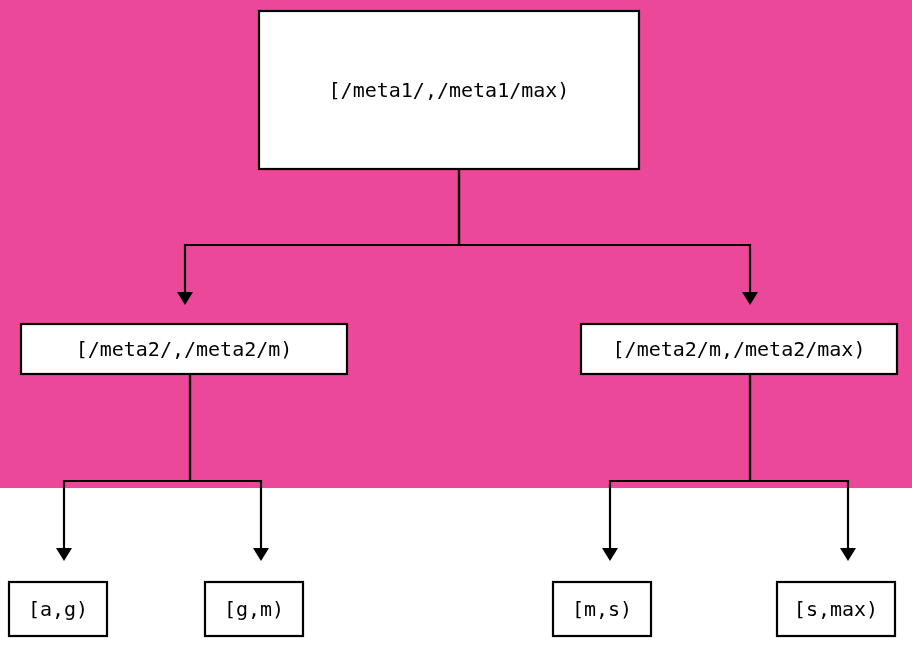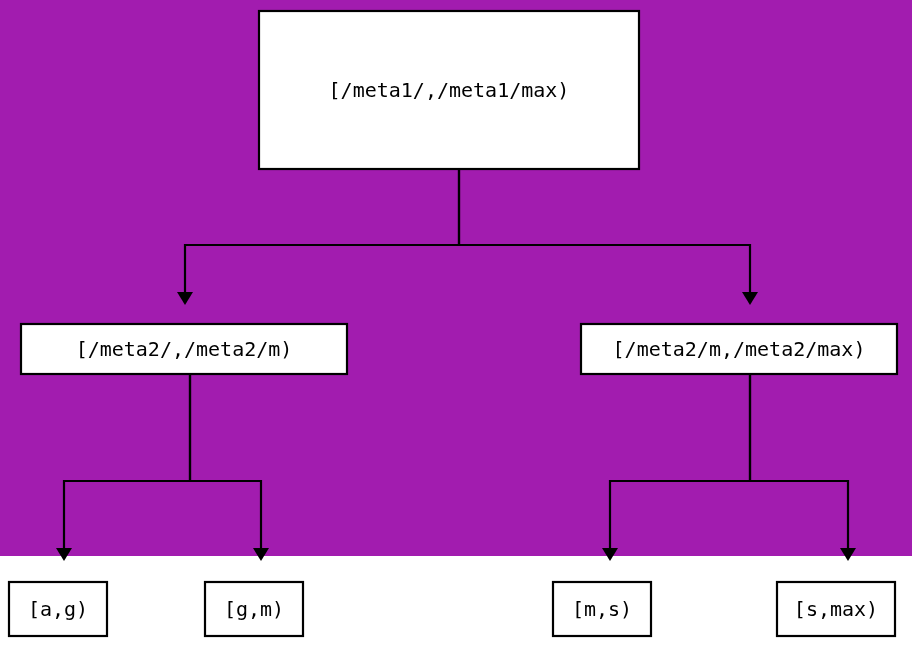--- a/index.html
+++ b/index.html
@@ -9,22 +9,22 @@
   }
   body {
     width: 912px;
     height: 652px;
     font-family: "DejaVu Sans Mono", "Liberation Mono", monospace;
     overflow: hidden;
   }
   #diagram-root {
     position: relative;
     width: 912px;
-    height: 556px;
-    background: #a21caf;
+    height: 488px;
+    background: #ec4899;
   }
   svg.tree-canvas {
     position: absolute;
     left: 0;
     top: 0;
     width: 912px;
     height: 652px;
     display: block;
   }
   .node-box {

